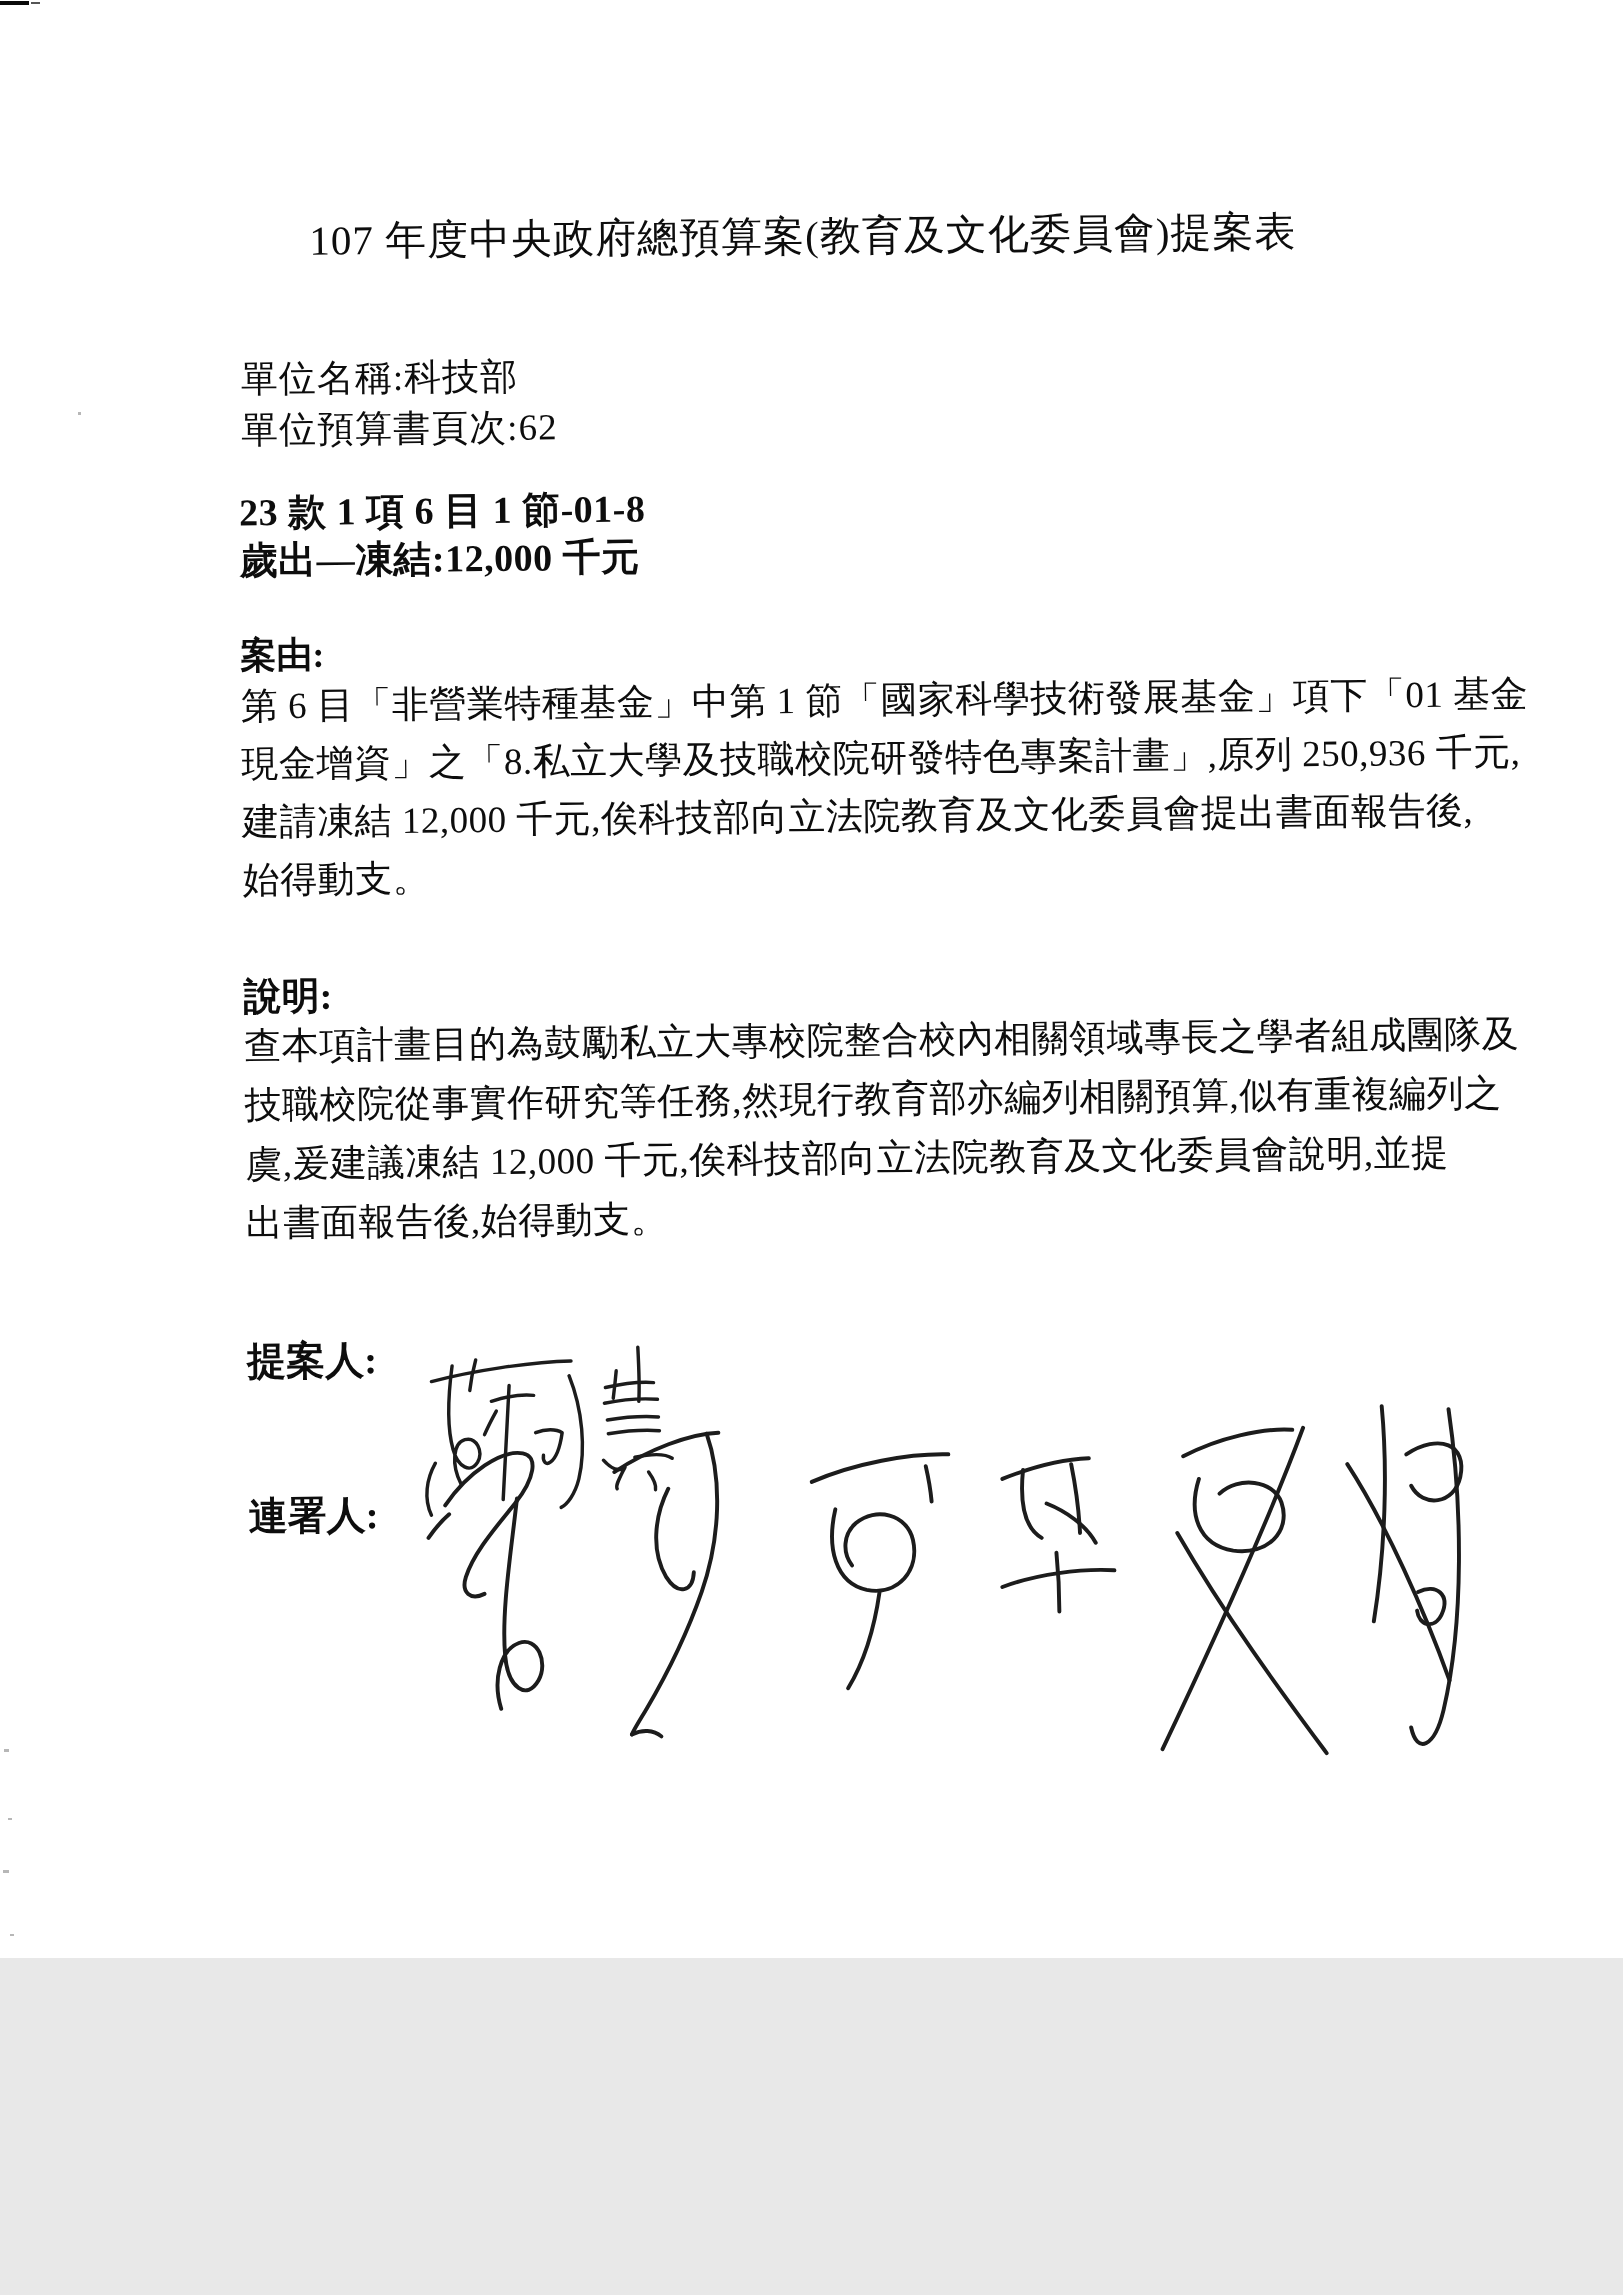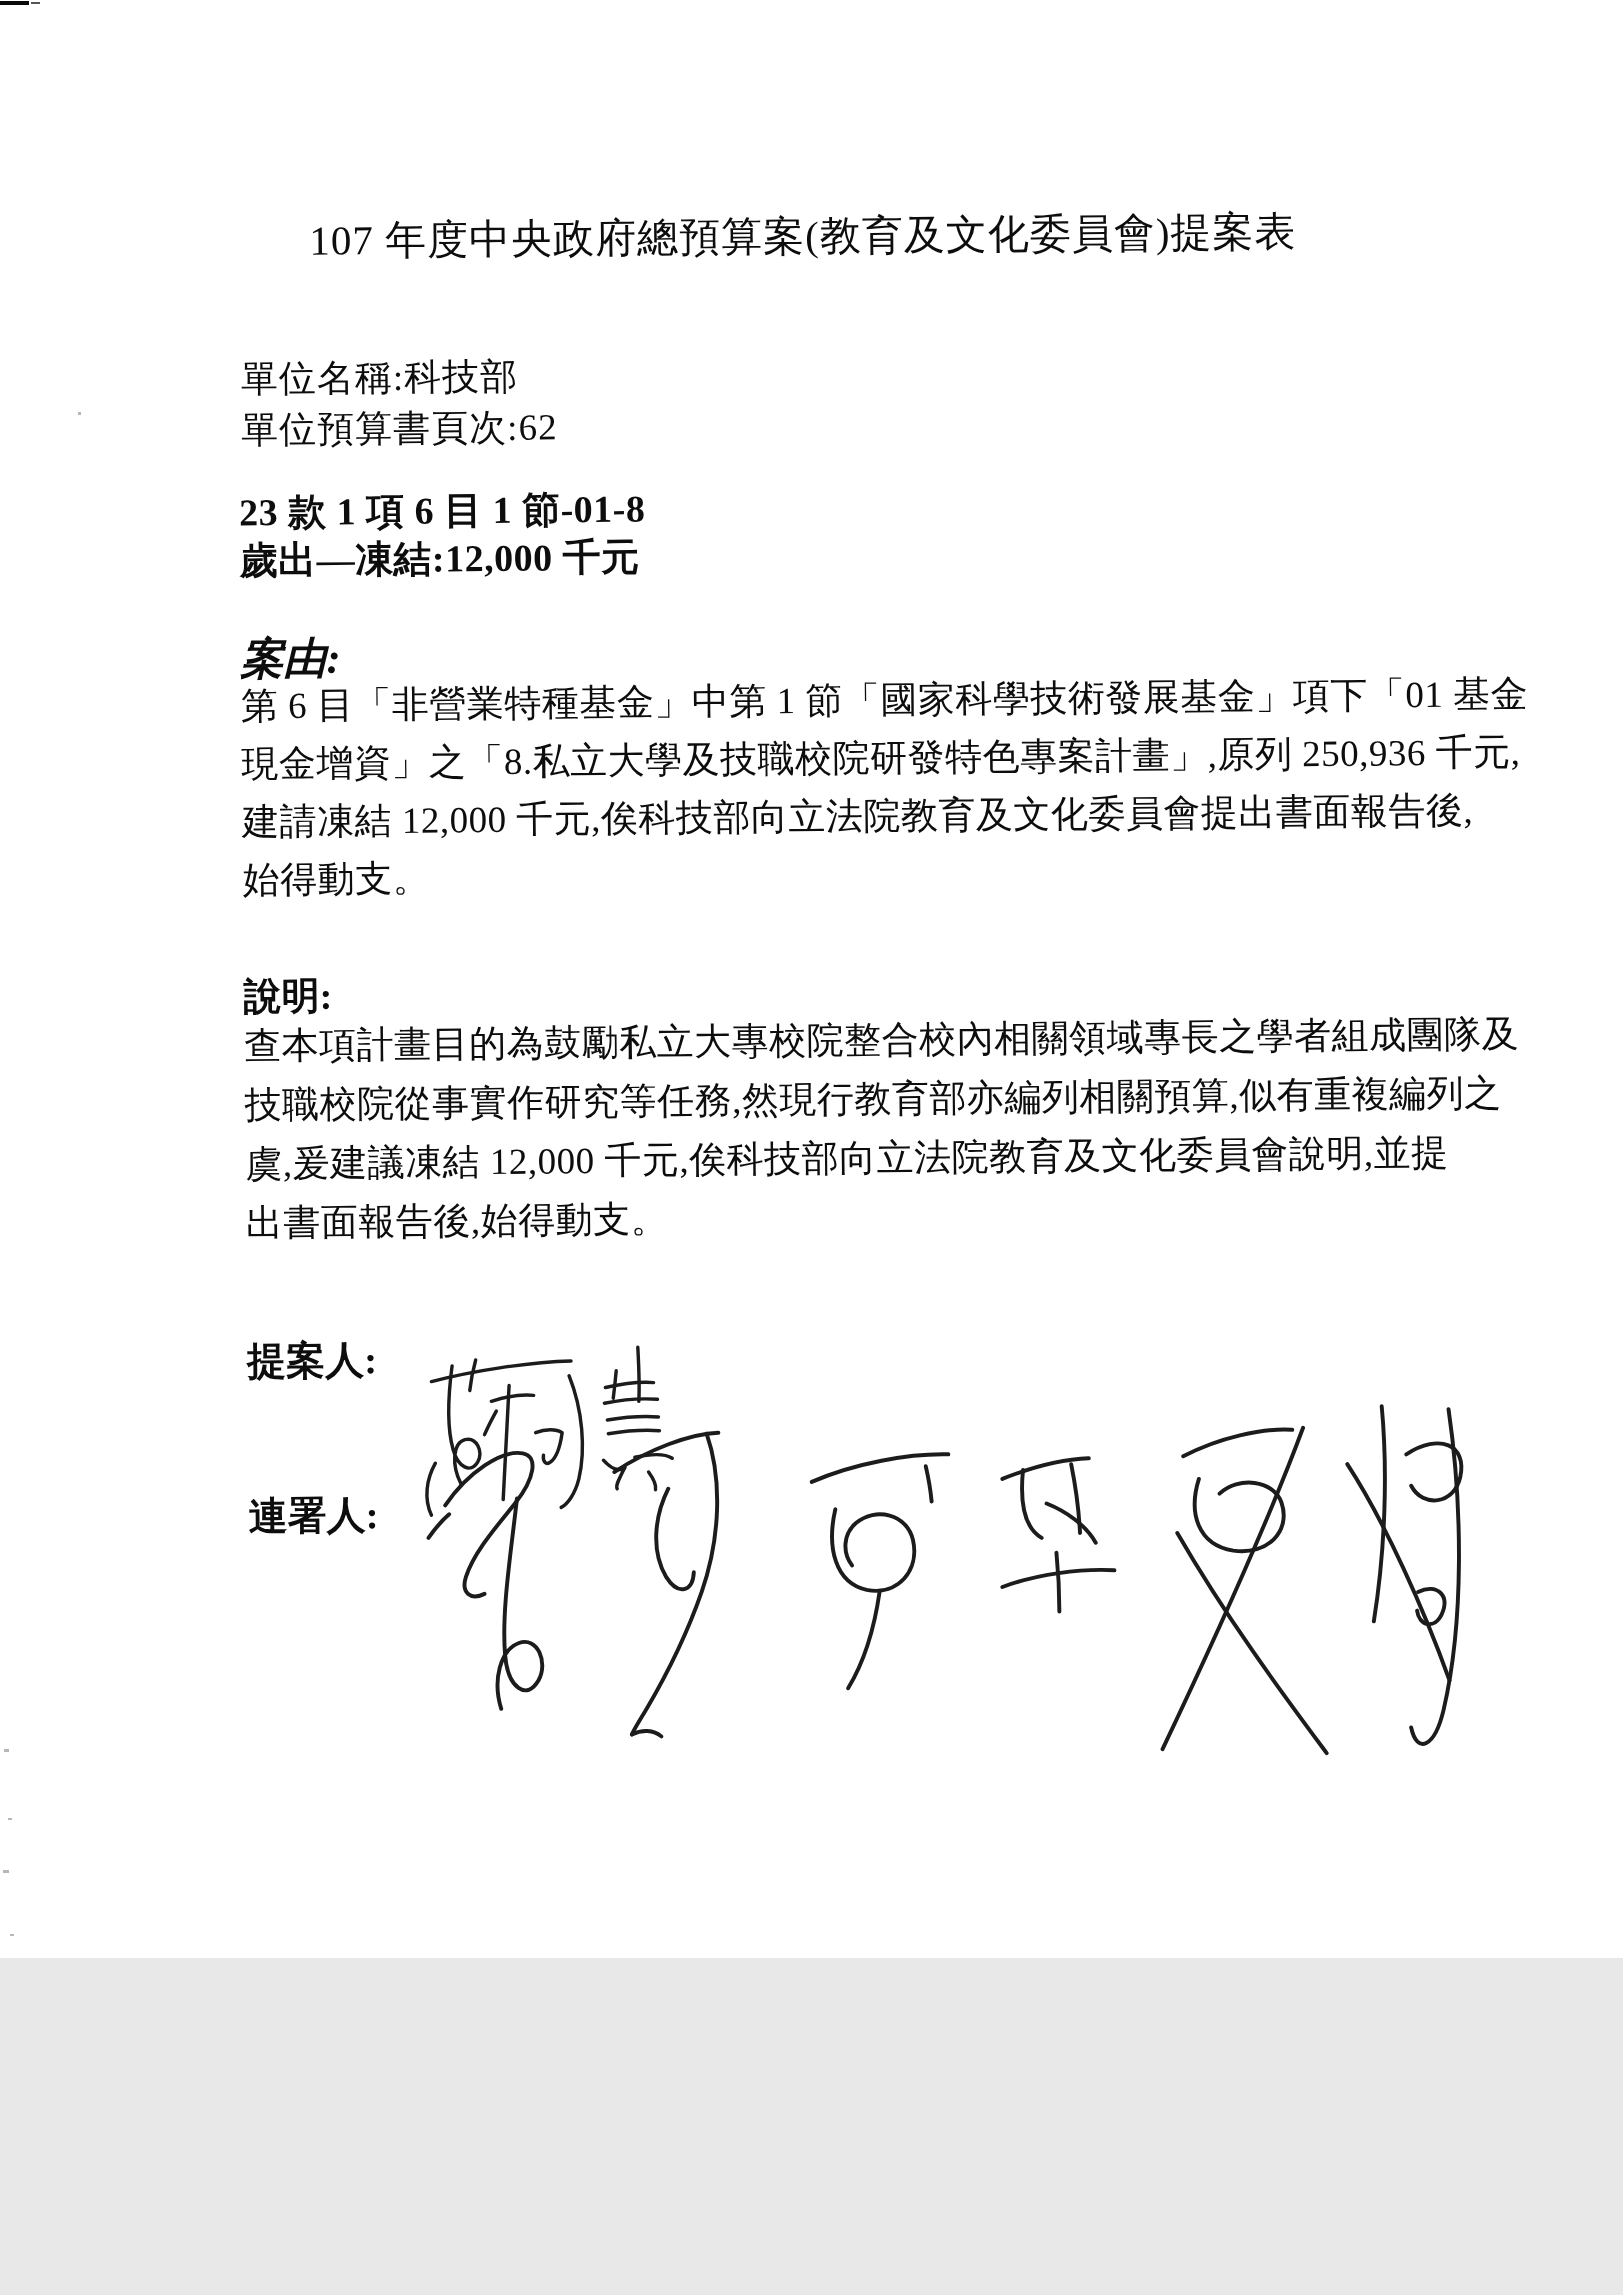--- a/index.html
+++ b/index.html
@@ -18,21 +18,21 @@
   }
   .line{position:absolute;white-space:nowrap;line-height:1;}
   .title{
     left:50%;top:216px;transform:translateX(-50%);
     font-size:41px;letter-spacing:1px;font-weight:400;
   }
   .meta1{left:248px;top:355px;font-size:37px;letter-spacing:1px;}
   .meta2{left:248px;top:406px;font-size:37px;letter-spacing:1px;}
   .code {left:245px;top:488px;font-size:38px;font-weight:700;letter-spacing:0.5px;}
   .freeze{left:245px;top:536px;font-size:38px;font-weight:700;letter-spacing:0.5px;}
-  .case-h{left:245px;top:632px;font-size:43px;font-weight:700;font-style:italic;}
+  .case-h{left:245px;top:632px;font-size:36px;font-weight:700;}
   .body-line{font-size:37px;letter-spacing:0.5px;}
   .case-1{left:245px;top:682px;}
   .case-2{left:245px;top:740px;}
   .case-3{left:245px;top:798px;}
   .case-4{left:245px;top:856px;}
   .expl-h{left:245px;top:972px;font-size:38px;font-weight:700;}
   .expl-1{left:245px;top:1022px;}
   .expl-2{left:245px;top:1081px;}
   .expl-3{left:245px;top:1140px;}
   .expl-4{left:245px;top:1199px;}

